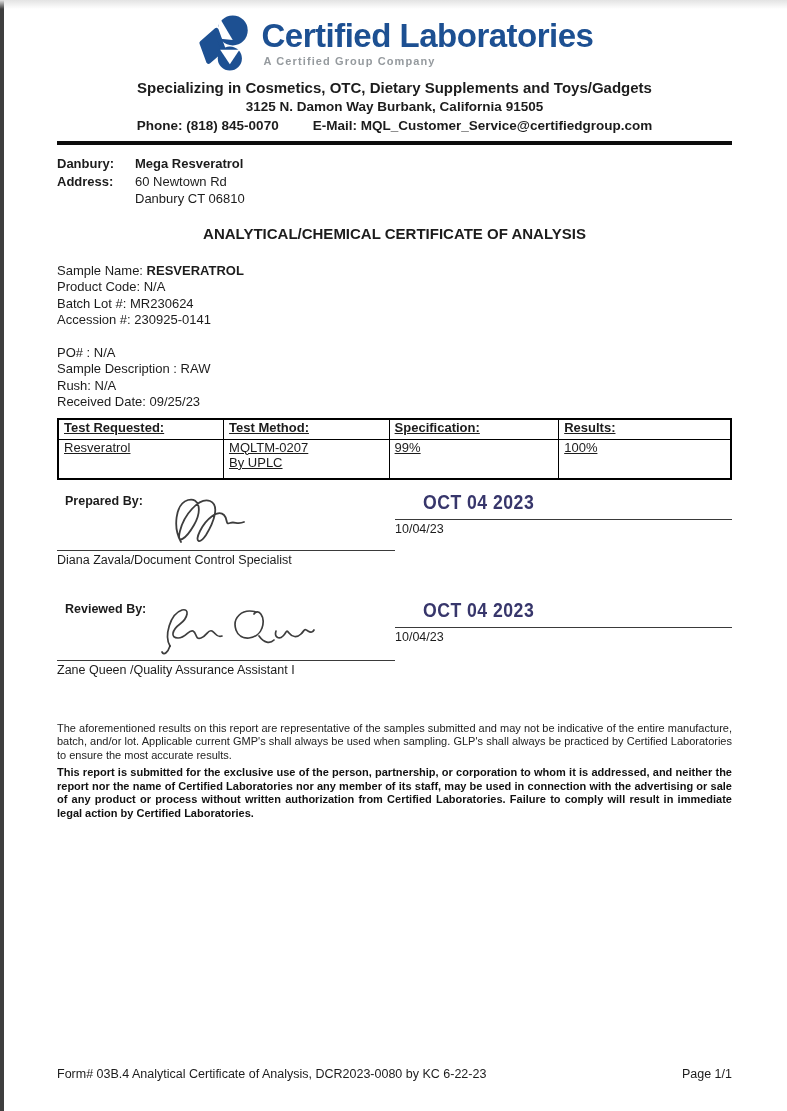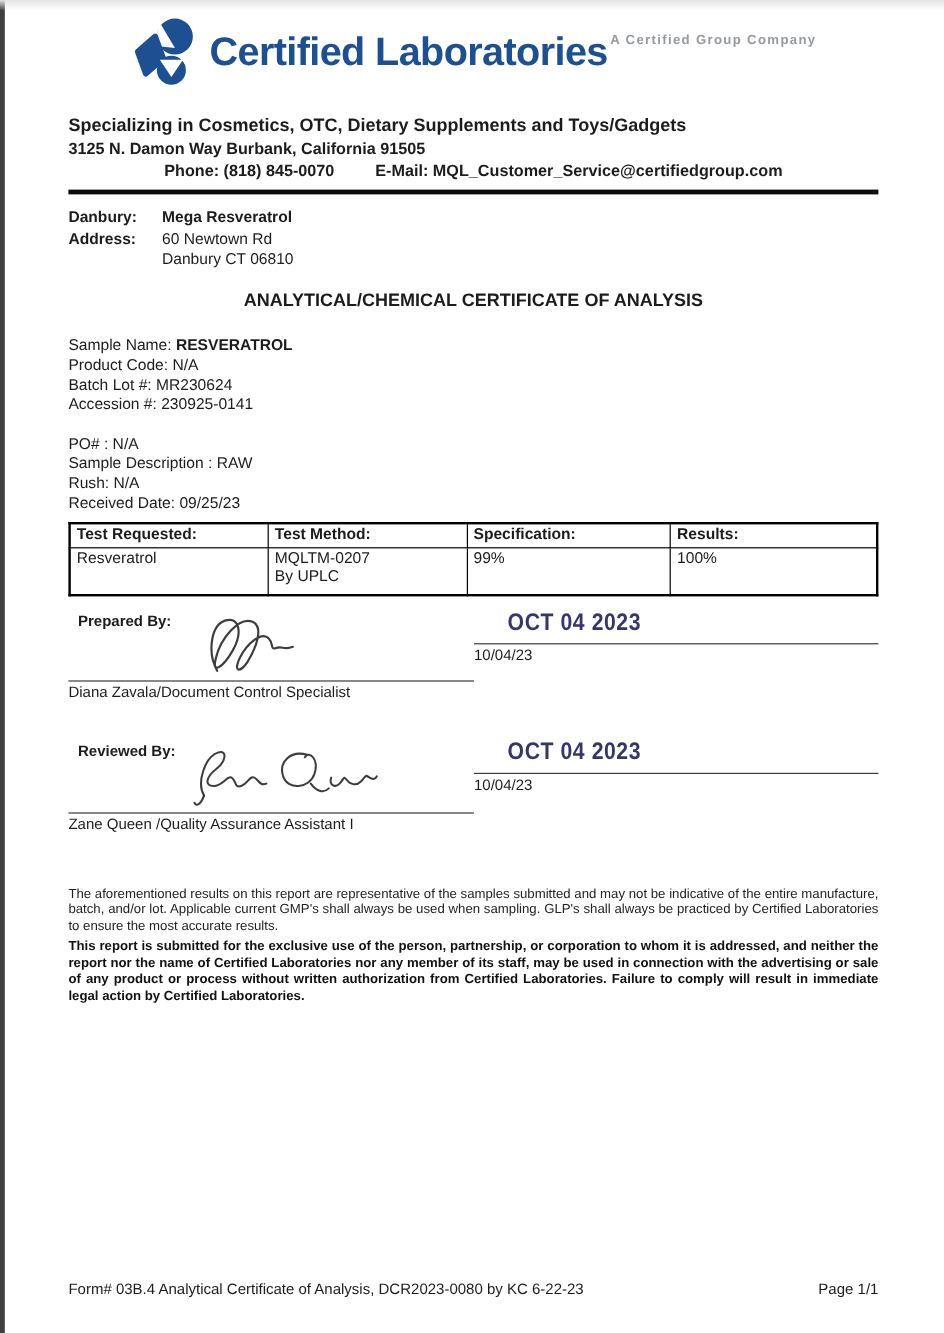--- a/index.html
+++ b/index.html
@@ -15,46 +15,46 @@
     display:flex; flex-direction:column;
     overflow:hidden;
   }
   .edge-left { position:absolute; left:0; top:0; width:4px; height:100%; background:#3e3e3e; }
   .edge-top  { position:absolute; left:0; top:0; width:100%; height:9px;
                background:linear-gradient(#e3e3e3,rgba(255,255,255,0)); }
 
   
   .logo-row { margin-top:12px; display:flex; justify-content:center; align-items:center; gap:8px; height:62px; }
   .logo-mark { width:58px; height:58px; flex:0 0 auto; }
-  .logo-texts { display:flex; flex-direction:row; }
+  .logo-texts { display:flex; flex-direction:column; }
   .logo-name { font-size:33px; font-weight:700; color:#1d5092; letter-spacing:-0.5px; line-height:1.05; }
   .logo-tagline { font-size:11px; color:#959a9e; font-weight:700; letter-spacing:1.1px; margin-top:2px; margin-left:2px; }
 
   
-  .header-info { margin-top:21px; }
+  .header-info { margin-top:4px; text-align:center; }
   .hline1 { font-size:15px; font-weight:700; line-height:19px; }
   .hline2 { font-size:13.5px; font-weight:700; line-height:19px; }
   .hline3 { font-size:13.5px; font-weight:700; line-height:19px; display:flex; justify-content:center; gap:34px; }
   .divider { margin-top:6px; height:4px; background:#0d0d0d; }
 
   
   .customer { margin-top:10px; font-size:13px; line-height:17.5px; }
   .cust-row { display:flex; }
   .cust-label { width:78px; font-weight:700; flex:0 0 auto; }
   .cust-val-bold { font-weight:700; }
 
   .doc-title { margin-top:16px; text-align:center; font-size:15px; font-weight:700; line-height:19px; }
 
   
   .sample { margin-top:20px; font-size:13px; line-height:16.5px; }
   .sample .group2 { margin-top:16px; }
   .bold { font-weight:700; }
 
   
-  table.results { margin-top:7px; width:100%; border-collapse:collapse; border:2px solid #000; table-layout:fixed; }
+  table.results { margin-top:7px; width:100%; border-collapse:collapse; border:2px solid #000; table-layout:fixed;text-decoration:underline; }
   table.results th, table.results td { border:1px solid #000; font-size:13px; padding:0px 5px 1px 5px; text-align:left; vertical-align:top; }
   table.results th { font-weight:700; height:18px; }
   table.results td { height:37px; }
   col.c1 { width:24.6%; } col.c2 { width:24.6%; } col.c3 { width:25.2%; } col.c4 { width:25.6%; }
 
   
   .sig-block { }
   .sig-block.prepared { margin-top:12px; }
   .sig-block.reviewed { margin-top:32px; }
   .sig-row { display:flex; gap:0; }

